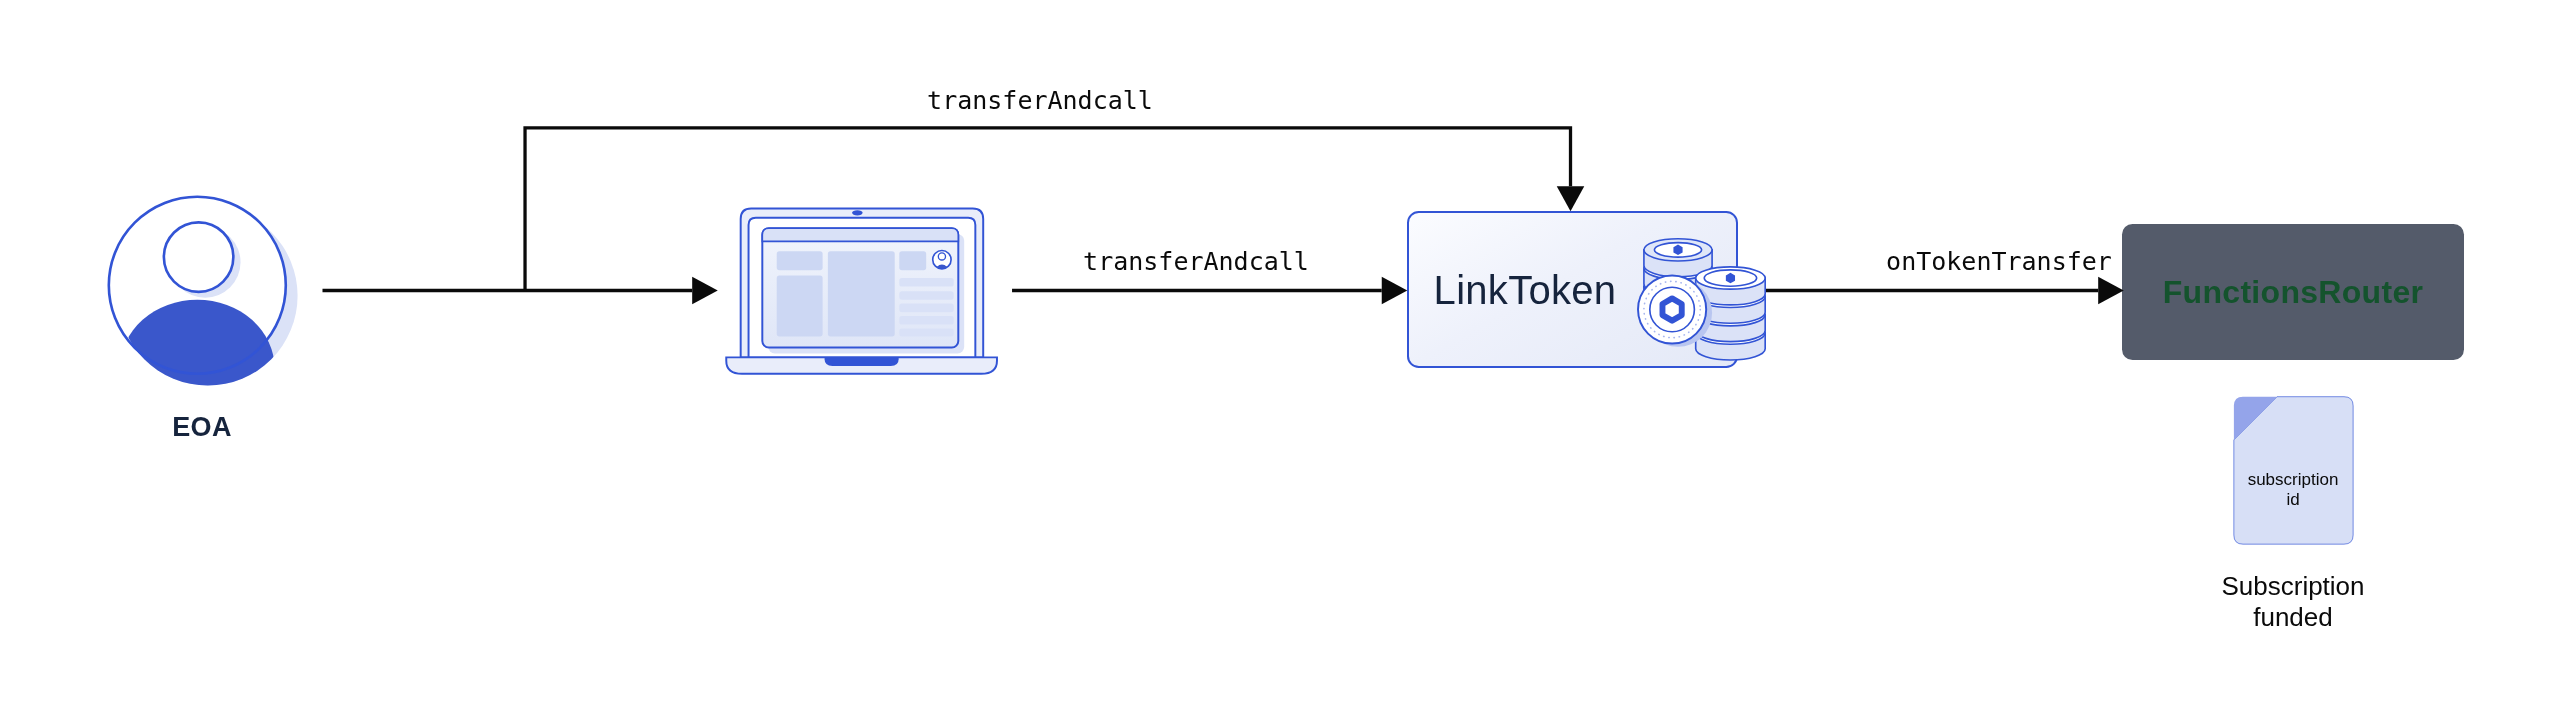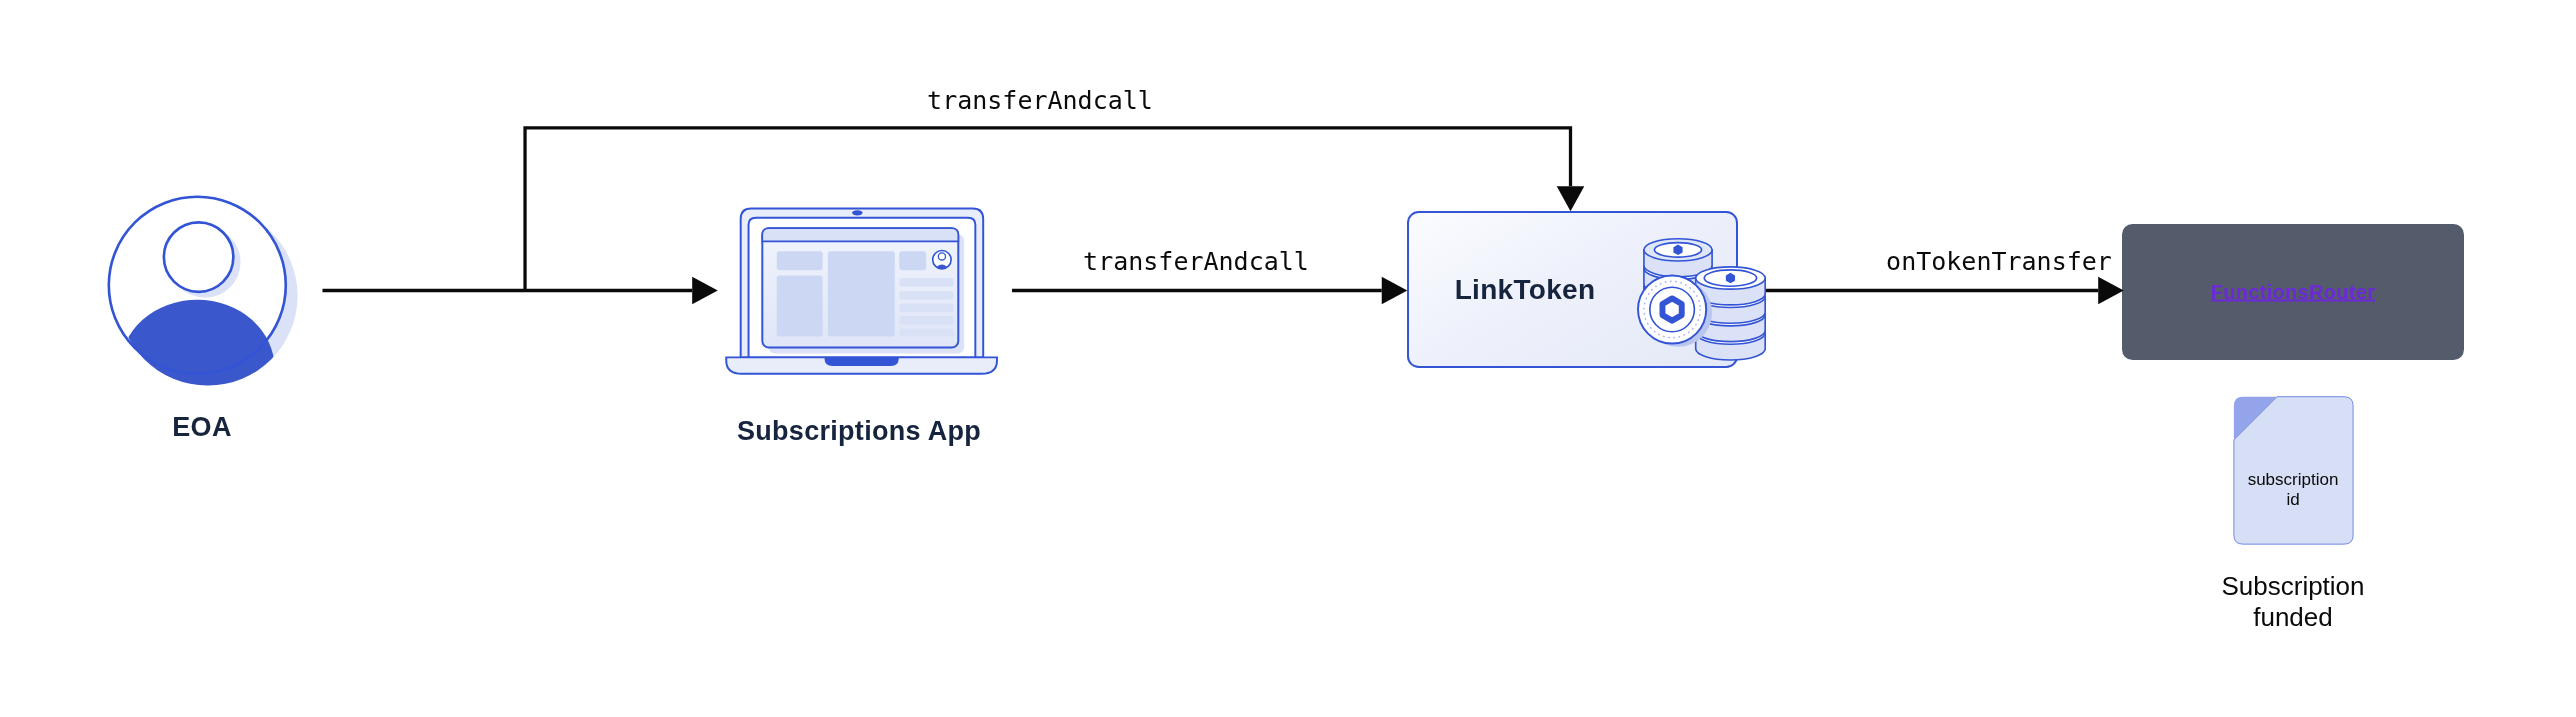--- a/index.html
+++ b/index.html
@@ -5,22 +5,22 @@
   html,body{margin:0;padding:0;background:#fff;}
   .canvas{position:relative;width:2576px;height:718px;background:#fff;overflow:hidden;
           font-family:"Liberation Sans",sans-serif;}
   .layer{position:absolute;left:0;top:0;z-index:2;pointer-events:none;}
   .box{position:absolute;z-index:1;box-sizing:border-box;}
   .box-linktoken{left:1407px;top:211px;width:331px;height:157px;border:2px solid var(--blue);
                  border-radius:11.8px;background:linear-gradient(150deg,#fbfcff 0%,#eef1fb 45%,#e4e9f7 100%);}
   .box-router{left:2122px;top:224px;width:342px;height:136px;border-radius:10.5px;background:var(--slate);}
   .lbl{position:absolute;z-index:3;transform:translate(-50%,-50%);white-space:nowrap;text-align:center;}
   .node-lbl{font-weight:bold;font-size:27px;color:var(--navy);letter-spacing:0.3px;}
-  .box-lbl{font-weight:bold;font-size:28px;color:var(--navy);letter-spacing:0.3px;}
-  .router-lbl{font-weight:bold;font-size:20px;color:#6d28d9;letter-spacing:0.3px;text-decoration:underline;}
+  .box-lbl{font-weight:normal;font-size:40px;color:var(--navy);letter-spacing:0.3px;}
+  .router-lbl{font-weight:bold;font-size:32px;color:#14532d;letter-spacing:0.3px;}
   .mono-lbl{font-family:"DejaVu Sans Mono",monospace;font-size:25px;color:#0a0a0a;}
   .doc-text{font-size:17px;font-weight:500;line-height:20.3px;color:var(--ink);}
   .caption{font-size:26px;line-height:31px;color:var(--ink);}
   .arrow-line{stroke:var(--ink);stroke-width:5;fill:none;}
   .arrow-head{fill:var(--ink);stroke:none;}
   .sB{stroke:var(--blue);}
 </style>
 </head>
 <body>
 
@@ -136,21 +136,20 @@
                           Q3408,830 3408,816 V671 Z" fill="var(--docBody)" stroke="none"></path>
       <path d="M3408,671 L3474,605 H3422 Q3408,605 3408,619 Z" fill="var(--docFold)"></path>
     </g>
   </svg>
 
   <div class="lbl mono-lbl" style="left:1040px;top:100px">transferAndcall</div>
   <div class="lbl mono-lbl" style="left:1196px;top:261px">transferAndcall</div>
   <div class="lbl mono-lbl" style="left:1999px;top:261px">onTokenTransfer</div>
 
   <div class="lbl node-lbl" style="left:202px;top:427px">EOA</div>
-  <div class="lbl node-lbl" style="left:859px;top:431px">Subscriptions App</div>
   <div class="lbl box-lbl" style="left:1525px;top:290px">LinkToken</div>
   <div class="lbl router-lbl" style="left:2293px;top:292px">FunctionsRouter</div>
 
   <div class="lbl doc-text" style="left:2293px;top:490px">
     <div>subscription</div>
     <div>id</div>
   </div>
 
   <div class="lbl caption" style="left:2293px;top:602px">
     <div>Subscription</div>

